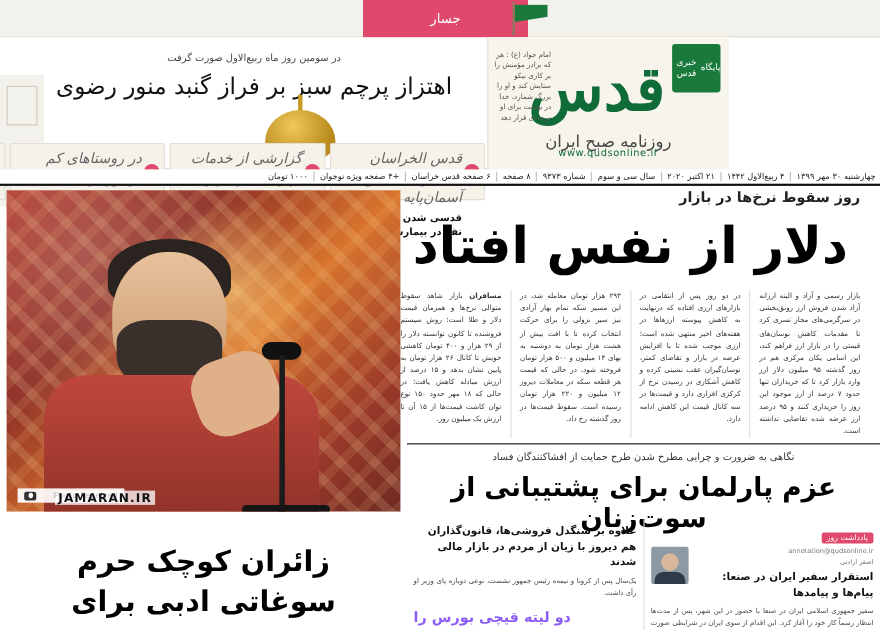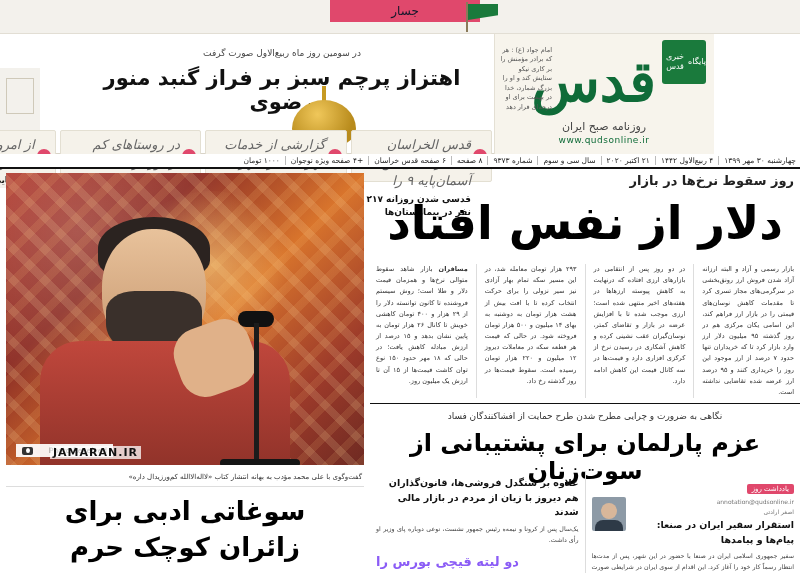--- a/index.html
+++ b/index.html
@@ -12,37 +12,37 @@
   }
   .page { position: relative; width: 800px; height: 573px; background:#fff; }
 
   
   .top-strip {
     position: absolute; top: 0; left: 0; width: 800px; height: 34px;
     background: #f3f1ec;
     border-bottom: 1px solid #e2ded4;
   }
   .top-strip .center-tag {
-    position: absolute; left: 330px; top: 0; width: 150px; height: 22px;
-    background: #e0486c; color: #0f172a;
+    position: absolute; left: 330px; top: 0; width: 150px; height: 34px;
+    background: #e0486c; color: #ffffff;
     display: flex; align-items: center; justify-content: center;
     font-size: 12px; letter-spacing: 2px; direction: rtl;
   }
   .dome-wrap {
     position: absolute; left: 430px; top: 0; width: 130px; height: 34px; overflow: hidden;
   }
   .flag {
     position: absolute; left: 38px; top: 4px; width: 30px; height: 16px;
     background: #1a7a3c; clip-path: polygon(0 0, 100% 0, 100% 70%, 0 100%);
   }
   .flagpole { position:absolute; left: 36px; top: 2px; width: 2px; height: 30px; background:#8a7a5a; }
 
   
   .masthead {
-    position: absolute; top: 34px; left: 0; width: 714px; height: 120px;
+    position: absolute; top: 34px; left: 0; width: 663px; height: 120px;
     background: #ffffff; border-bottom: 1px solid #d9d4c8;
   }
   .logo-box {
     position: absolute; right: 0; top: 0; width: 220px; height: 120px;
     background: #f7f4ec;
     border-left: 1px solid #e4e0d4;
     direction: rtl;
   }
   .logo-badge {
     position: absolute; right: 8px; top: 6px; width: 44px; height: 44px;
@@ -51,35 +51,35 @@
     font-size: 8px; line-height: 1.2; text-align:center;
   }
   .logo-arabic {
     position: absolute; right: 58px; top: 14px;
     font-family: "DejaVu Serif", "Liberation Serif", serif;
     font-size: 56px; color: #0f6b38; font-weight: bold; direction: rtl;
     letter-spacing: -2px;
   }
   .logo-sub {
     position: absolute; right: 10px; top: 86px; width: 200px; text-align: center;
-    font-size: 11px; color: #444; direction: rtl;
+    font-size: 15px; color: #444; direction: rtl;
   }
   .logo-url {
     position: absolute; right: 10px; top: 101px; width: 200px; text-align: center;
     font-size: 9px; color: #0f6b38; direction: rtl; letter-spacing: .5px;
   }
   .logo-side-note {
     position: absolute; right: 162px; top: 12px; width: 54px;
     font-size: 6.5px; color: #555; direction: rtl; line-height: 1.45; text-align: right;
   }
 
   .lead-block { position: absolute; right: 222px; top: 2px; width: 420px; direction: rtl; text-align: center; }
   .lead-kicker { font-size: 9px; color: #444; margin-top: 12px; }
   .lead-head {
-    font-size: 21px; font-weight: bold; color: #111; margin-top: 8px;
+    font-size: 21px; font-weight: normal; color: #111; margin-top: 8px;
     font-family: "DejaVu Sans", "Liberation Sans", sans-serif;
   }
   .dome-illus {
     position: absolute; right: 330px; top: 52px; width: 120px; height: 62px; overflow:hidden;
   }
   .dome-gold {
     position:absolute; left: 28px; top: 14px; width: 64px; height: 48px;
     background: radial-gradient(circle at 40% 30%, #f0c75a, #b88b1c 70%);
     border-radius: 50% 50% 46% 46% / 60% 60% 40% 40%;
   }
@@ -110,21 +110,21 @@
     font-size: 7.5px; color: #222; padding: 0 4px; gap: 5px; white-space: nowrap;
   }
   .date-bar span { border-left: 1px solid #bbb; padding-left: 5px; }
   .date-bar span:last-child { border-left: none; }
 
   
   .main { position: absolute; top: 171px; left: 0; width: 800px; height: 402px; }
 
   
   .lead-col {
-    position: absolute; right: 0; top: 0; width: 430px; direction: rtl;
+    position: absolute; right: 12px; top: 0; width: 430px; direction: rtl;
     padding: 2px 6px 0 6px;
   }
   .overline { font-size: 13px; color: #222; font-weight: bold; text-align: right; }
   .headline-huge {
     font-size: 46px; font-weight: bold; color: #000; text-align: center;
     margin-top: 8px; letter-spacing: -1px;
   }
   .cols3 { display: flex; gap: 8px; margin-top: 14px; direction: rtl; }
   .cols3 .col { flex: 1; font-size: 6.5px; line-height: 1.72; color: #333; text-align: justify; }
   .cols3 .col.first { border-right: none; }
@@ -319,25 +319,24 @@
         <div class="mic-head"></div>
         <div class="mic-stand"></div>
         <div class="mic-base"></div>
         <div class="photo-credit">
           <span class="cam"></span>
           <span>Photo:Received</span>
         </div>
         <div class="watermark">JAMARAN.IR</div>
       </div>
 
-      <div class="caption-bar">گفت‌وگوی با علی محمد مؤدب به بهانه انتشار کتاب «لا‌اله‌الا‌الله کم‌ورزیدال داره»</div>
 
       <div class="photo-head">
+        <div>زائران کوچک حرم</div>
         <div>سوغاتی ادبی برای</div>
-        <div>زائران کوچک حرم</div>
       </div>
     </div>
 
     <div class="lead-col">
       <div class="overline">روز سقوط نرخ‌ها در بازار</div>
       <div class="headline-huge">دلار از نفس افتاد</div>
       <div class="cols3">
         <div class="col first">بازار رسمی و آزاد و البته ارزانه آزاد شدن فروش ارز رونق‌بخشی در سرگرمی‌های مجاز تسری کرد تا مقدمات کاهش نوسان‌های قیمتی را در بازار ارز فراهم کند، این اسامی یکان مرکزی هم در روز گذشته ۹۵ میلیون دلار ارز وارد بازار کرد تا که خریداران تنها حدود ۷ درصد از ارز موجود این روز را خریداری کنند و ۹۵ درصد ارز عرضه شده تقاضایی نداشته است.</div>
         <div class="divider-v"></div>
         <div class="col">در دو روز پس از انتقامی در بازارهای ارزی افتاده که درنهایت به کاهش پیوسته ارزهاها در هفته‌های اخیر منتهی شده است؛ ارزی موجب شده تا با افزایش عرضه در بازار و تقاضای کمتر، نوسان‌گیران عقب نشینی کرده و کاهش آشکاری در رسیدن نرخ از کرکزی افزاری دارد و قیمت‌ها در سه کانال قیمت این کاهش ادامه دارد.</div>

